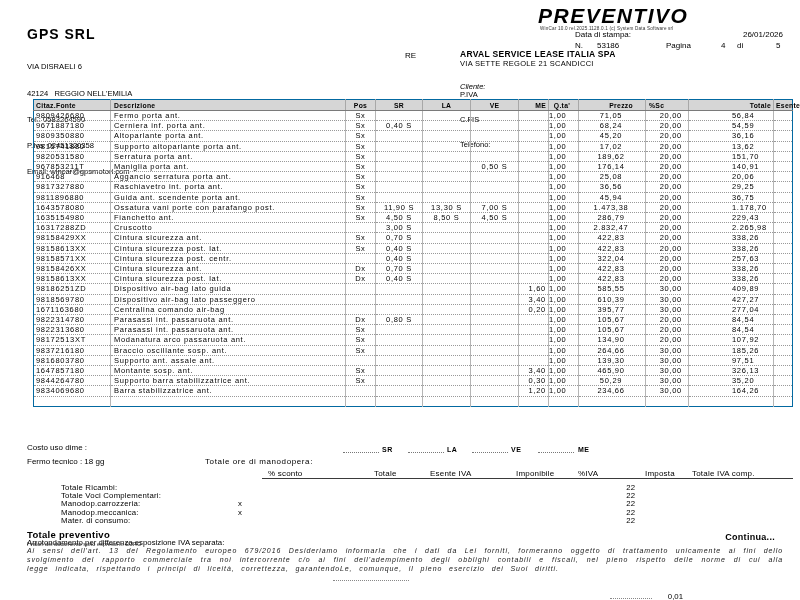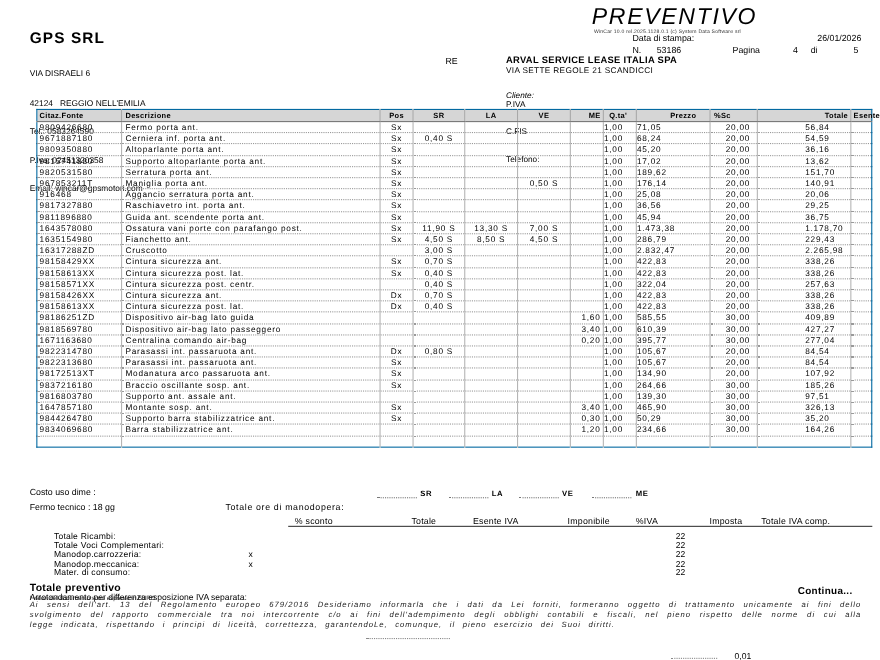--- a/index.html
+++ b/index.html
@@ -3,21 +3,21 @@
 <meta charset="utf-8">
 <style>
   * { margin:0; padding:0; box-sizing:border-box; }
   body { background:#e8e8e8; font-family:"Liberation Sans", sans-serif; }
   .page { position:relative; width:800px; height:600px; background:#ffffff; color:#000; overflow:hidden; }
   .abs { position:absolute; white-space:pre; }
 
   
   .company-name { left:27px; top:26px; font-size:14px; font-weight:bold; letter-spacing:1px; }
   .company-lines { left:27px; top:46px; font-size:7.6px; line-height:8.7px; }
-  .doc-title { left:538px; top:4px; font-size:21px; font-weight:normal; font-style:italic; letter-spacing:1.5px; }
+  .doc-title { left:538px; top:4px; font-size:21px; font-weight:bold; font-style:italic; letter-spacing:1.5px; }
   .software-line { left:540px; top:25.5px; font-size:4.6px; color:#333; letter-spacing:0.2px; }
   .stampa-label { left:575px; top:30px; font-size:8px; }
   .stampa-value { left:698px; top:30px; width:85px; text-align:right; font-size:8px; }
   .nrow { top:40.5px; font-size:8px; }
   .re-code { left:405px; top:51px; font-size:8px; }
   .client-label { left:460px; top:40px; font-size:7.5px; font-style:italic;margin-top:42px; }
   .client-name { left:460px; top:49px; font-size:8.5px; font-weight:bold; letter-spacing:0.3px; }
   .client-address { left:460px; top:59px; font-size:7.5px; letter-spacing:0.3px; }
   .client-extra { left:460px; top:75px; font-size:7.5px; line-height:8.2px; }
 
@@ -26,40 +26,40 @@
   #parts-table th { background:#d6d6d6; font-size:6.8px; font-weight:bold; height:11px; border-bottom:1px solid #7a7a7a; border-right:1px solid #a8a8a8; white-space:nowrap; overflow:visible; letter-spacing:0.3px; }
   #parts-table td { font-size:7.5px; height:9.85px; line-height:9.2px; border-right:1px solid #b5b5b5; border-bottom:1px dotted #999; white-space:nowrap; overflow:visible; letter-spacing:0.7px; }
   #parts-table tr.empty-row td { height:10px; border-bottom:none; }
   #parts-table th:last-child, #parts-table td:last-child { border-right:none; }
   .citaz  { text-align:left;  padding-left:2px;  letter-spacing:0.9px; }
   .descr  { text-align:left;  padding-left:3px;  letter-spacing:0.9px; }
   .pos    { text-align:center; }
   .sr,.la,.ve { text-align:center; }
   .me     { text-align:right; padding-right:2px; }
   .qta    { text-align:left; padding-right:3px; }
-  .prezzo { text-align:left; padding-right:2px; }
+  .prezzo { text-align:center; padding-right:2px; }
   .sc     { text-align:right; padding-right:6px; }
   .totale { text-align:right; padding-right:20px;padding-left:43px; }
   .esente { text-align:left;  padding-left:2px; }
   th.prezzo { text-align:right; padding-right:12px; }
   th.sc     { text-align:left;  padding-left:3px; }
   th.totale { text-align:right; padding-right:2px; }
   th.qta, th.pos { text-align:center; }
 
   
   .costo-dime { left:27px; top:443px; font-size:8px; }
   .labor-line { left:0; top:446px; height:10px; width:800px; }
   .labor-line .dot { position:absolute; width:36px; border-bottom:1px dotted #777; height:7px; }
   .labor-line .lbl { position:absolute; font-size:7px; font-weight:bold; letter-spacing:0.5px; }
   .fermo { left:27px; top:457px; font-size:8px; }
   .manodopera { left:205px; top:457px; font-size:8px; letter-spacing:0.6px; }
   .summary-headers { left:0; top:469px; width:800px; height:9px; }
   .summary-headers span { position:absolute; font-size:8px; letter-spacing:0.2px; white-space:pre; }
   .summary-divider { left:262px; top:478px; width:531px; height:1.3px; background:#3a3a3a; }
-  #summary-rows { position:absolute; left:0; top:483px; width:632px;padding-left:22px; }
+  #summary-rows { position:absolute; left:12px; top:483px; width:632px;padding-left:22px; }
   #summary-rows .srow { position:relative; height:8.2px; }
   #summary-rows .slabel { position:absolute; left:27px; top:0; font-size:7.8px; white-space:pre; letter-spacing:0.2px; }
   #summary-rows .sx { position:absolute; left:204px; top:0; font-size:7.8px; }
   #summary-rows .siva { position:absolute; left:570px; top:0; width:31px; text-align:right; font-size:7.8px; }
   .rounding-row { left:0; top:520px; width:800px; height:9px; }
   .rounding-row span { position:absolute; font-size:7.8px; white-space:pre; }
   .rounding-row .rdot { border-bottom:1px dotted #888; height:7px; display:block; position:absolute; }
   .total-label { left:27px; top:529px; font-size:9.5px; font-weight:bold; letter-spacing:0.3px; }
   .continua { left:690px; top:532px; width:85px; text-align:right; font-size:9px; font-weight:bold; letter-spacing:0.3px; }
   .currency-note { left:27px; top:541px; font-size:5.6px; color:#222; }

